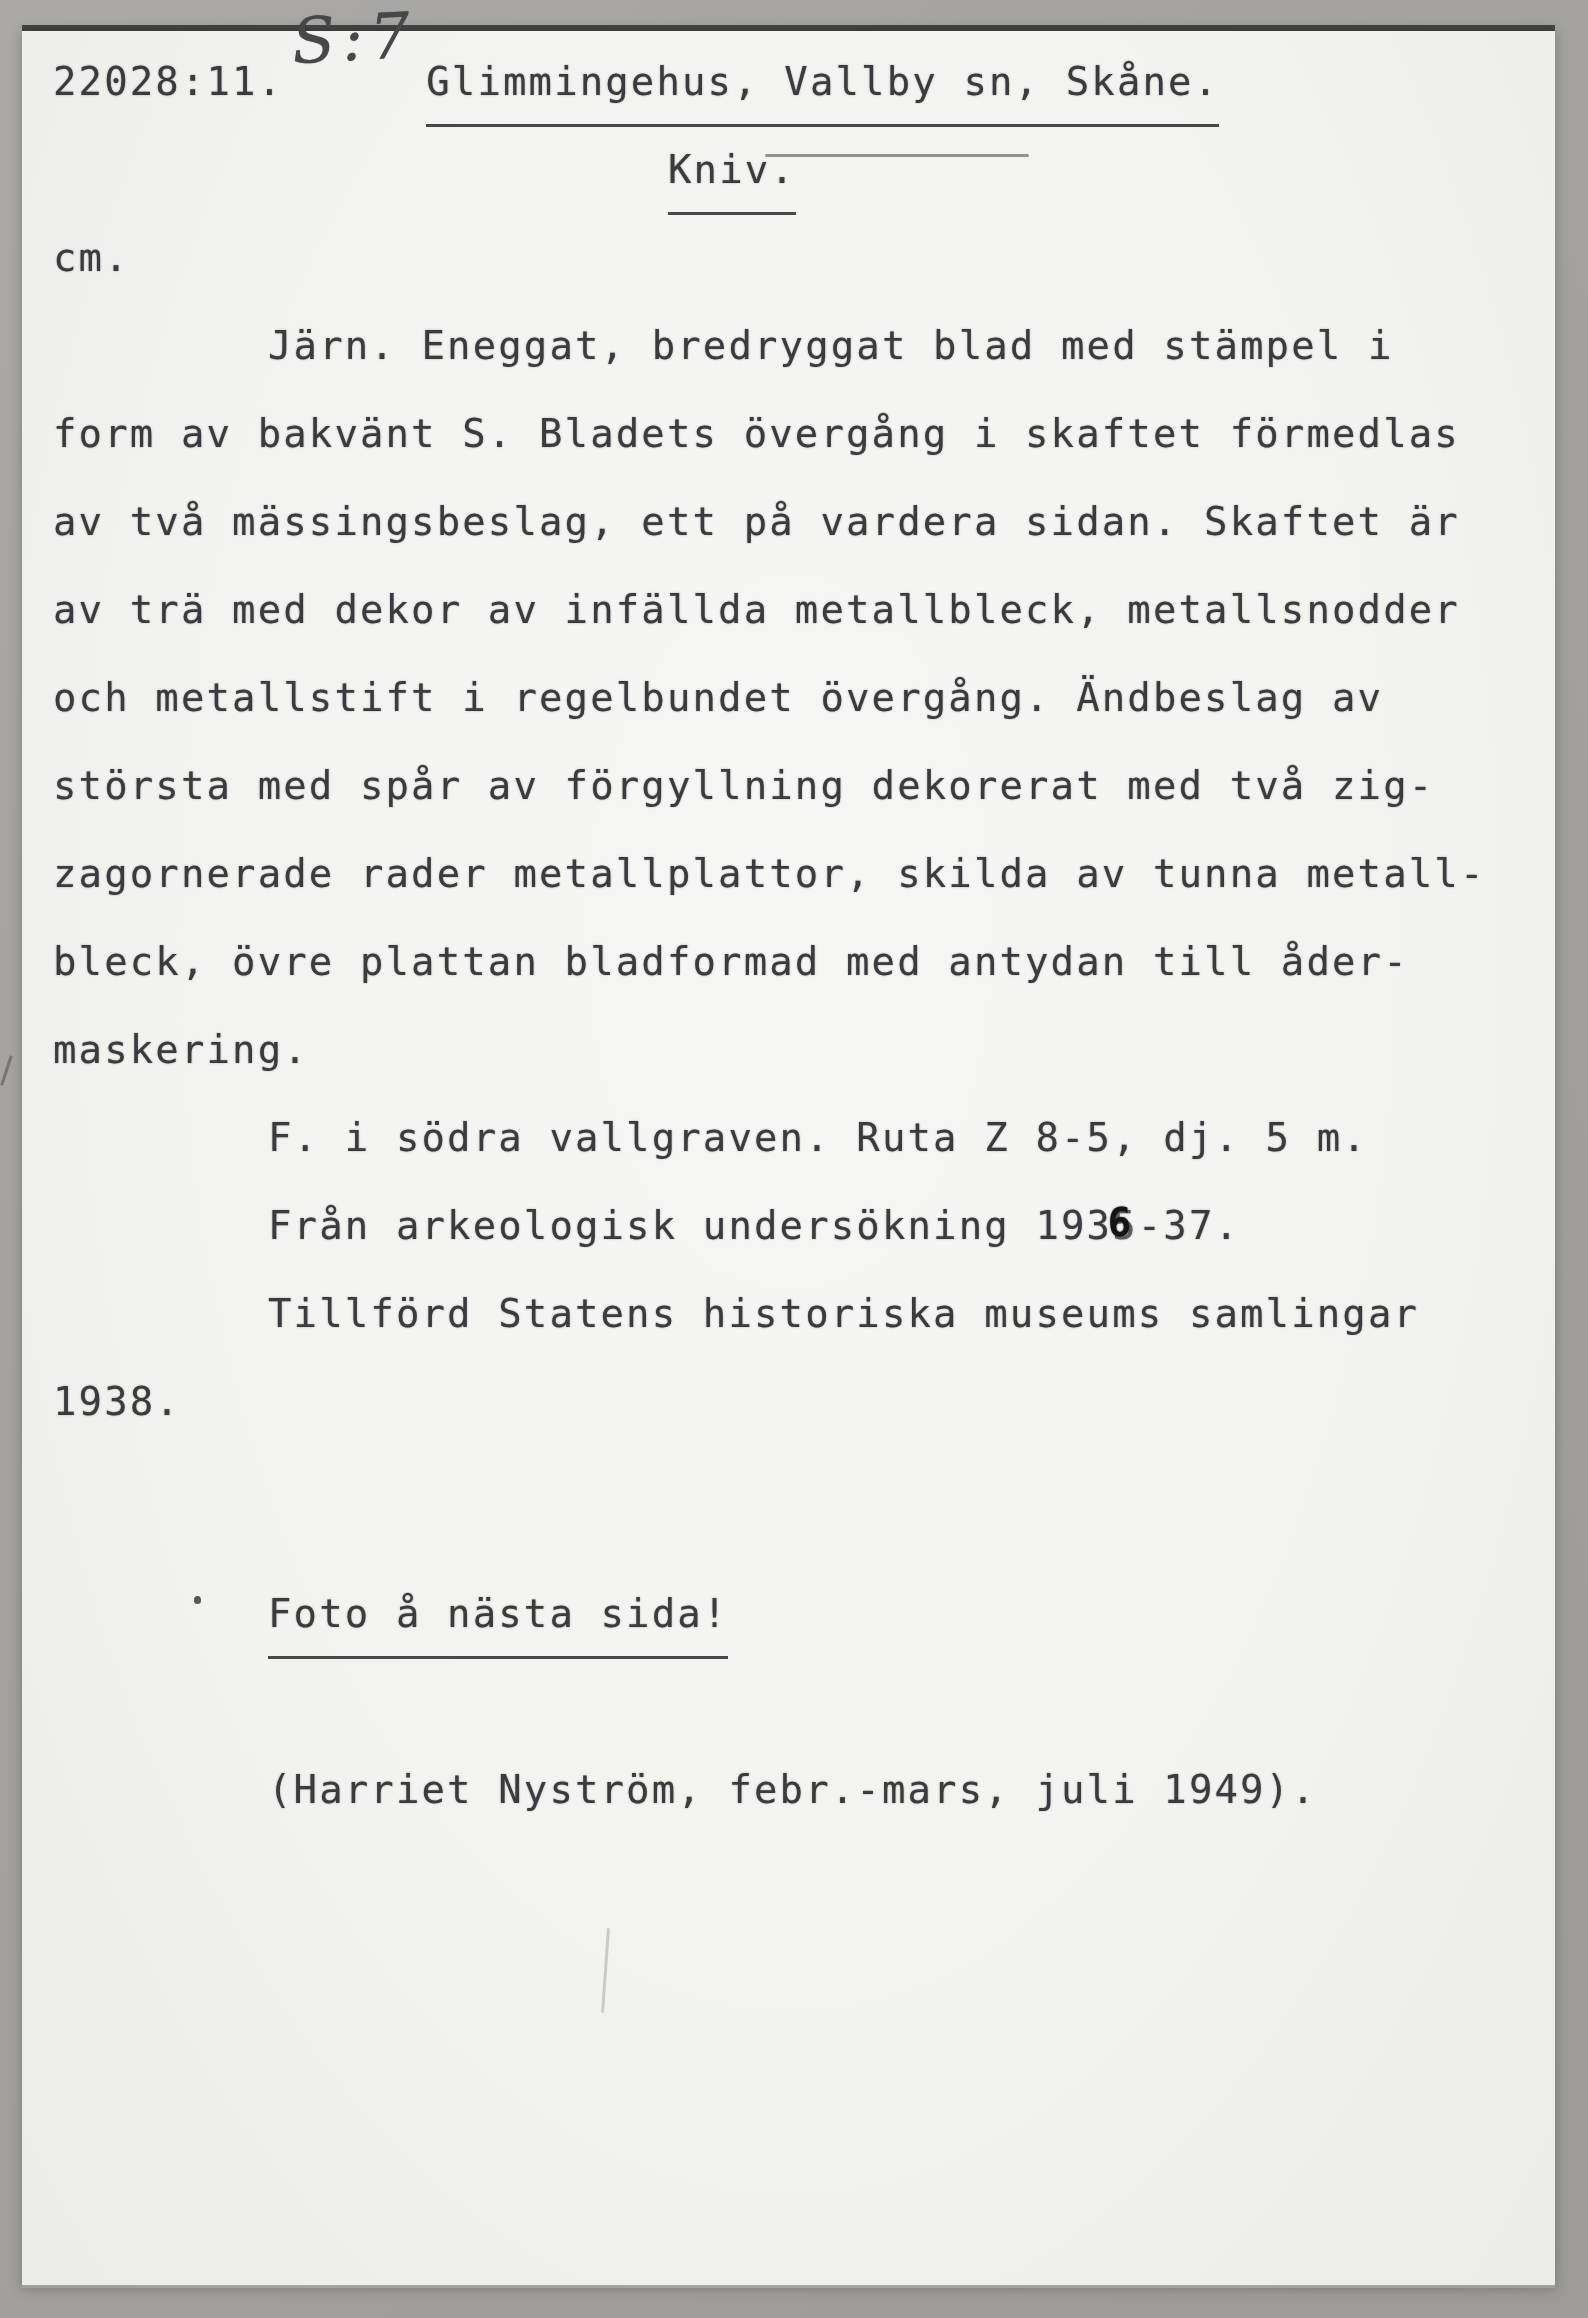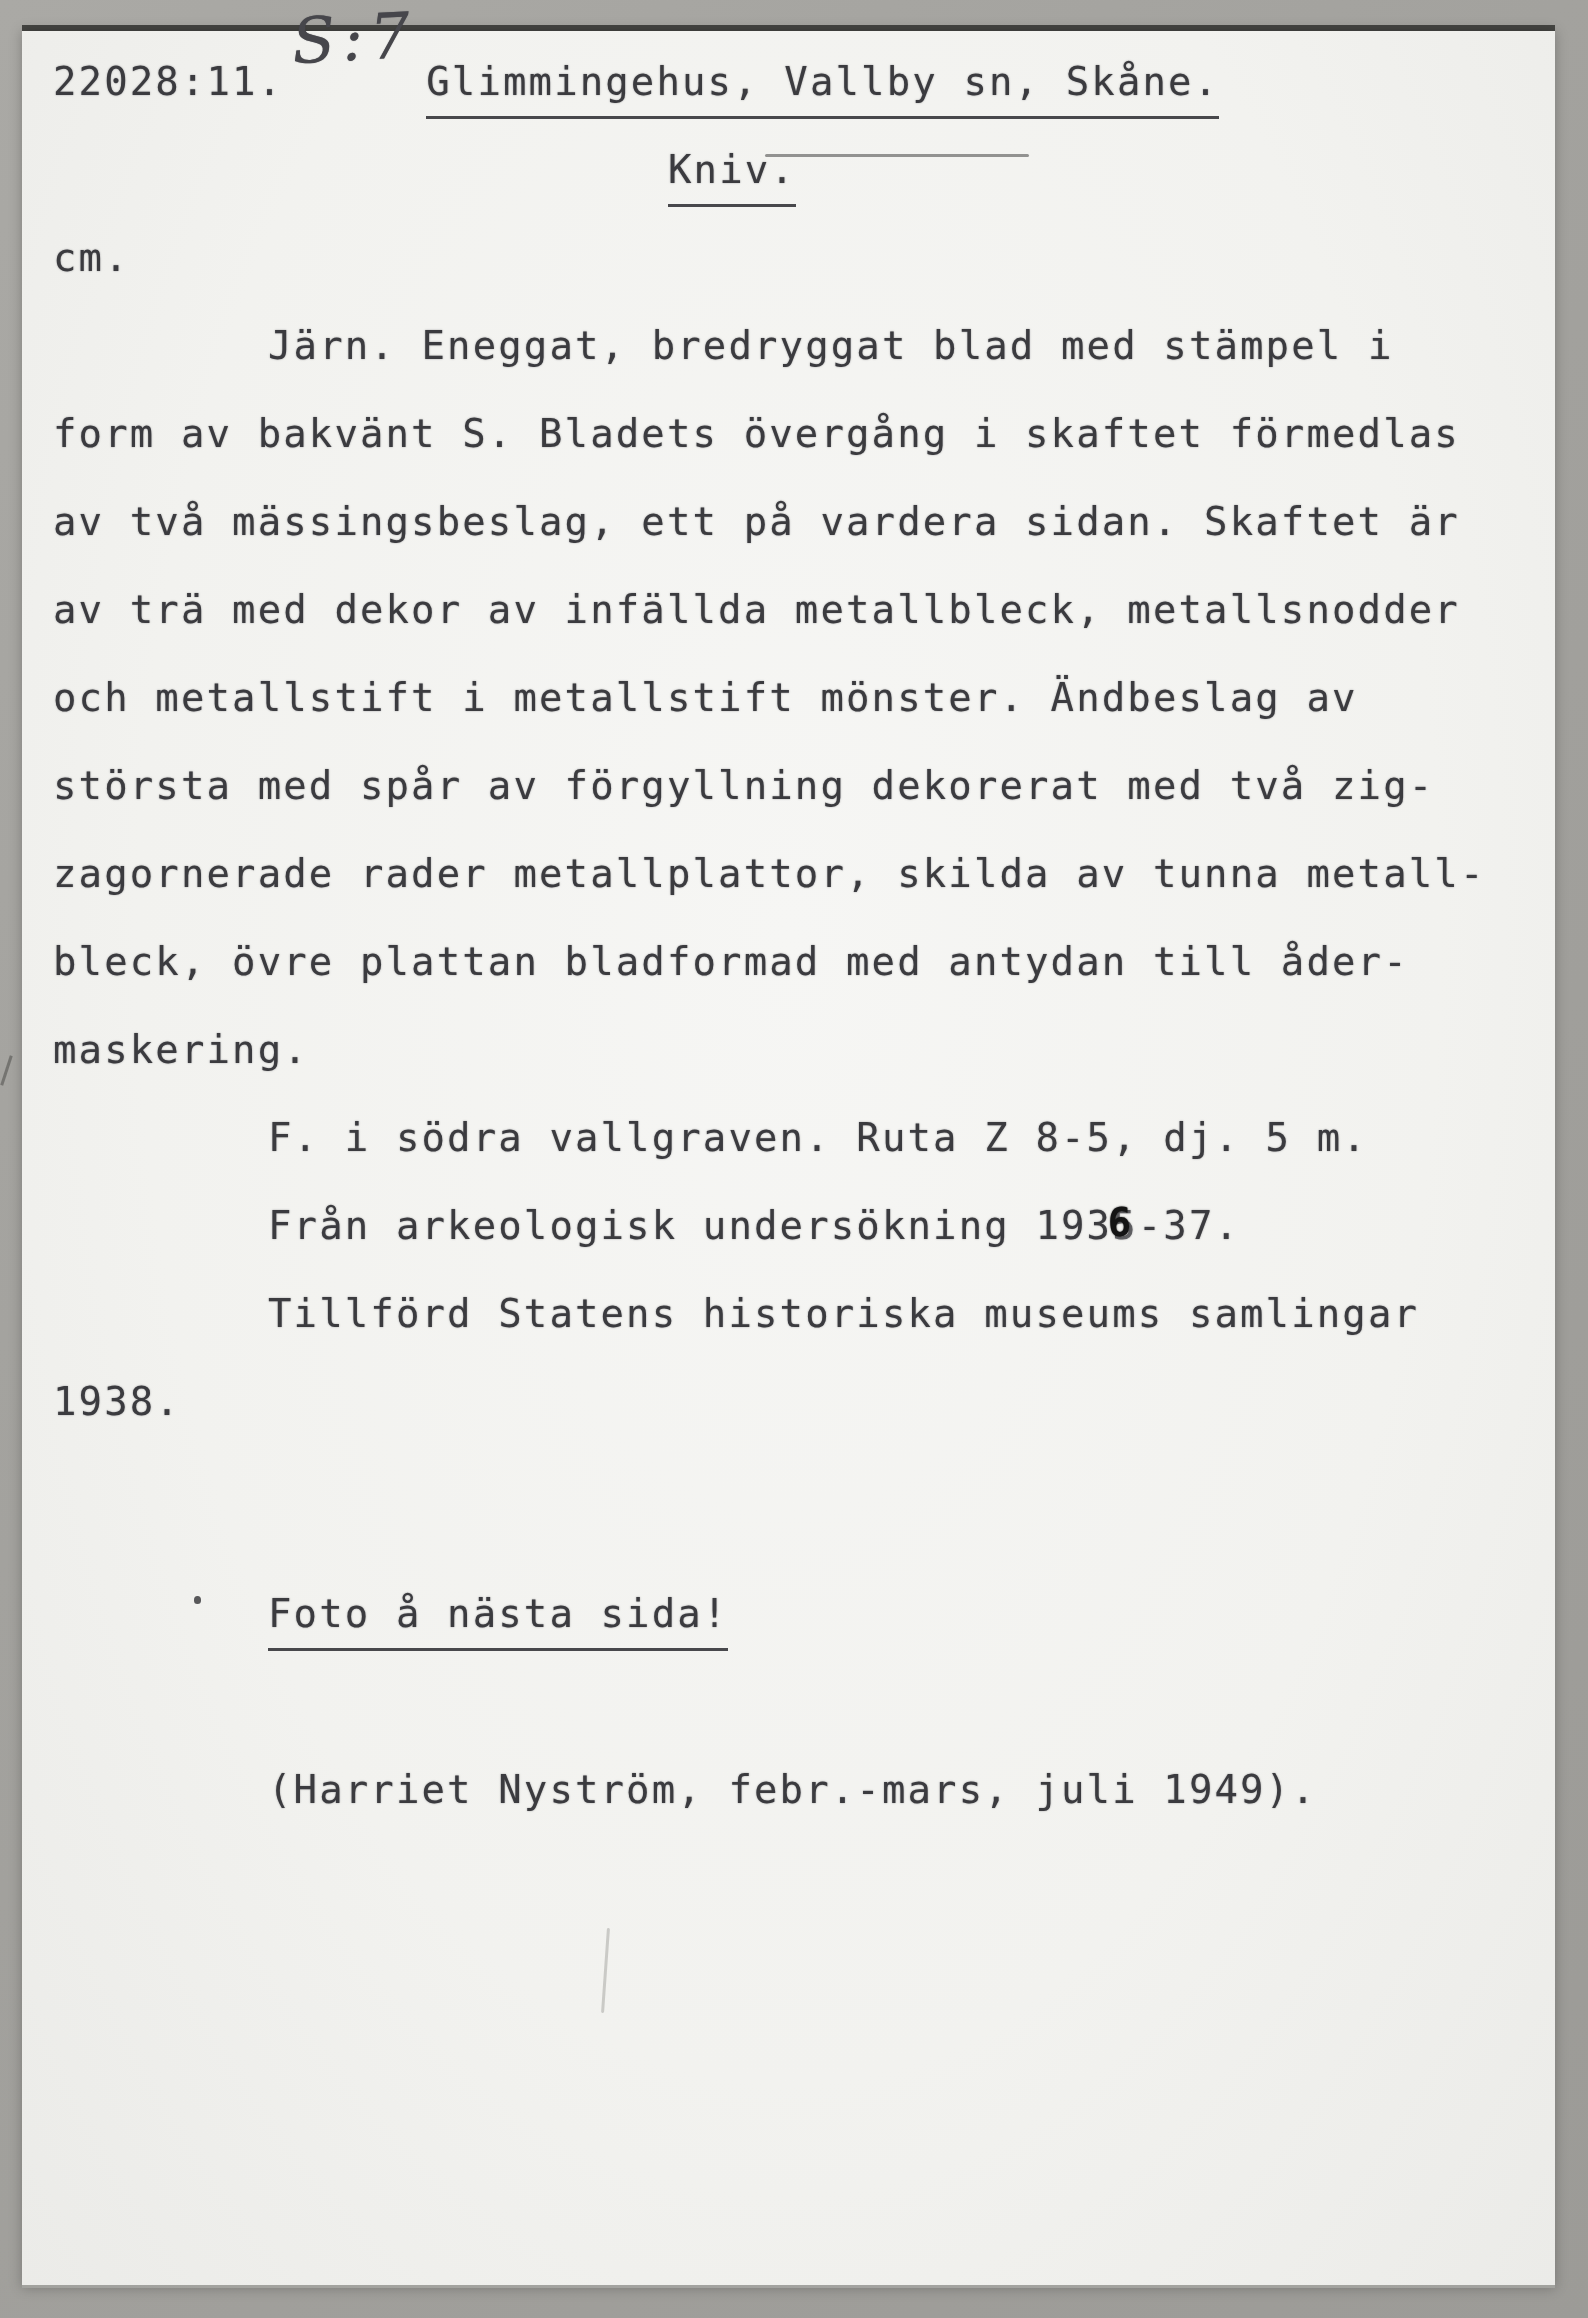--- a/index.html
+++ b/index.html
@@ -29,21 +29,21 @@
     height:88px;line-height:88px;white-space:pre;
     padding-left:53px;
     font-size:39px;letter-spacing:2.1px;
     color:#3b3b3f;
     text-shadow:0 0 1.7px rgba(50,50,55,.5);
   }
   .indent{padding-left:268px;}
   .kniv{padding-left:668px;}
   .u{
     border-bottom:3.4px solid rgba(48,48,52,.88);
-    padding-bottom:12px;
+    padding-bottom:20px;
   }
   .title-gap{margin-left:143px;}
   .spacer-lg{height:124px;}
   .spacer-line{height:88px;}
   .handwritten-note{
     position:absolute;left:292px;top:1.7px;
     font-family:"DejaVu Serif","Liberation Serif",serif;
     font-style:italic;font-size:63px;color:#46464b;
     transform:rotate(-3deg);letter-spacing:6.8px;
     text-shadow:0 0 0.9px rgba(60,60,65,.7);
@@ -96,21 +96,21 @@
   <div class="line"><span>cm.</span></div>
 
   <div class="line indent"><span>Järn. Eneggat, bredryggat blad med stämpel i</span></div>
 
   <div class="line"><span>form av bakvänt S. Bladets övergång i skaftet förmedlas</span></div>
 
   <div class="line"><span>av två mässingsbeslag, ett på vardera sidan. Skaftet är</span></div>
 
   <div class="line"><span>av trä med dekor av infällda metallbleck, metallsnodder</span></div>
 
-  <div class="line"><span>och metallstift i metallstift mönster. Ändbeslag av</span></div>
+  <div class="line"><span>och metallstift i regelbundet övergång. Ändbeslag av</span></div>
 
   <div class="line"><span>största med spår av förgyllning dekorerat med två zig-</span></div>
 
   <div class="line"><span>zagornerade rader metallplattor, skilda av tunna metall-</span></div>
 
   <div class="line"><span>bleck, övre plattan bladformad med antydan till åder-</span></div>
 
   <div class="line"><span>maskering.</span></div>
 
   <div class="line indent"><span>F. i södra vallgraven. Ruta Z 8-5, dj. 5 m.</span></div>

